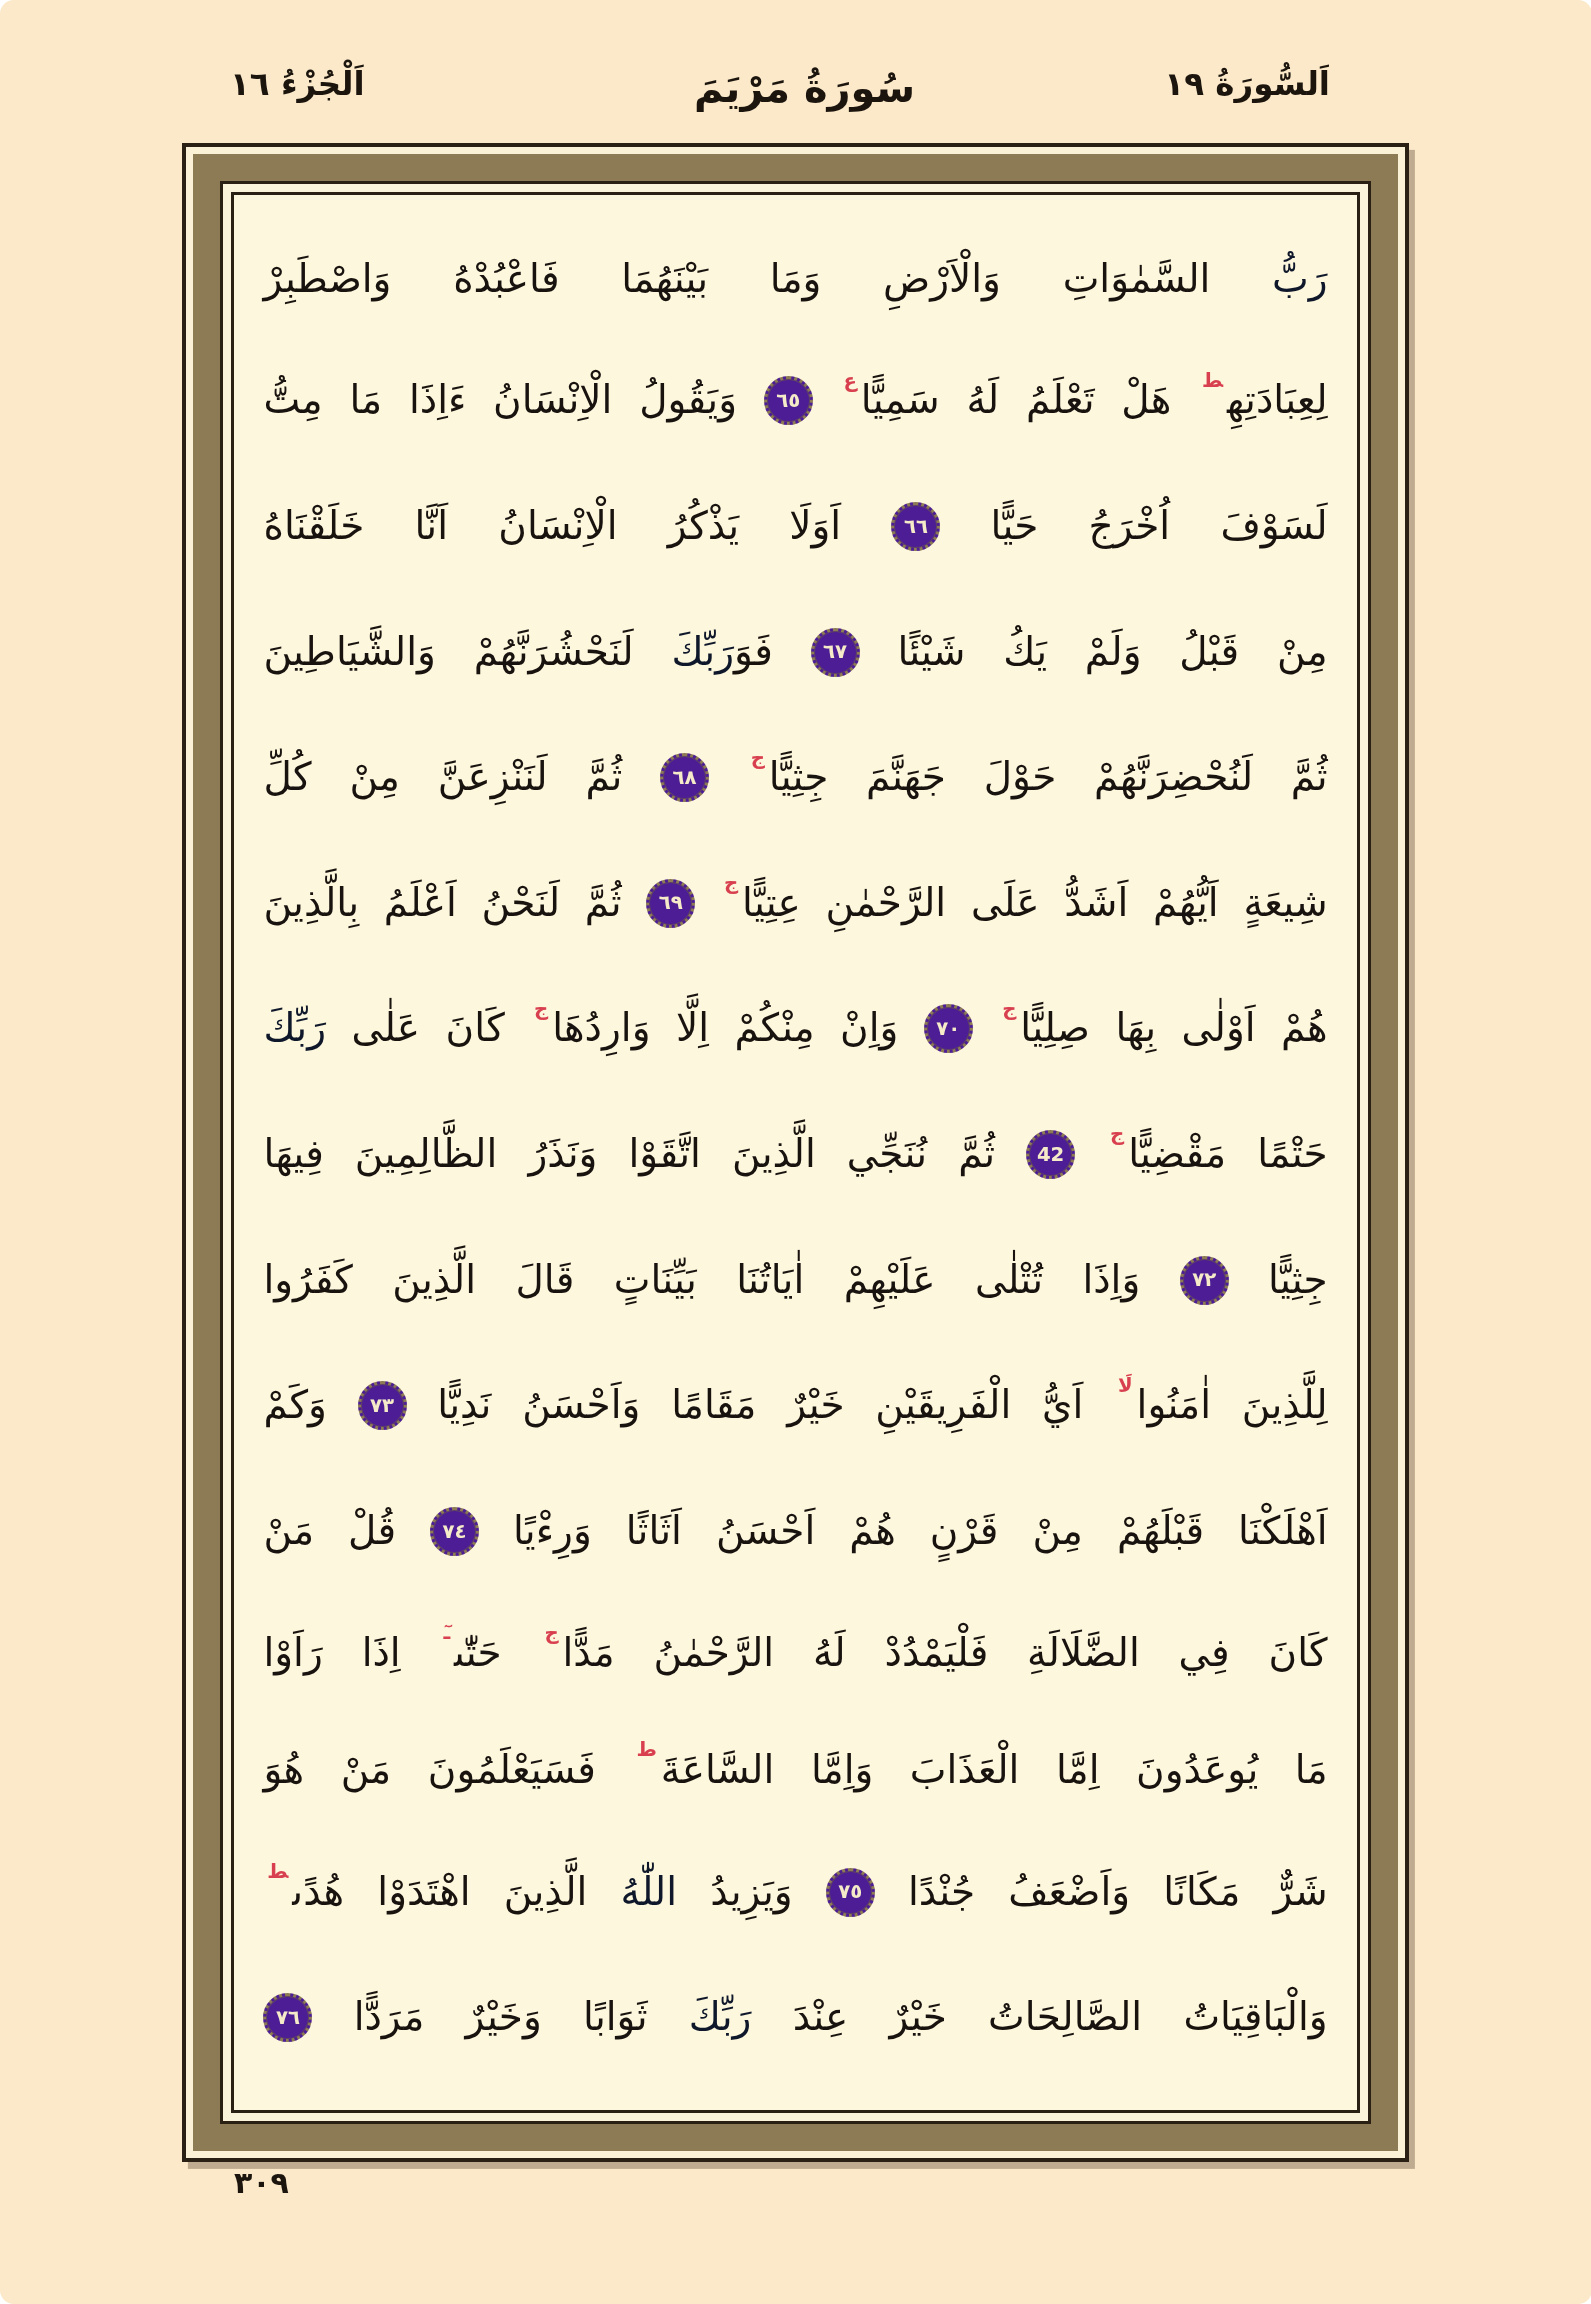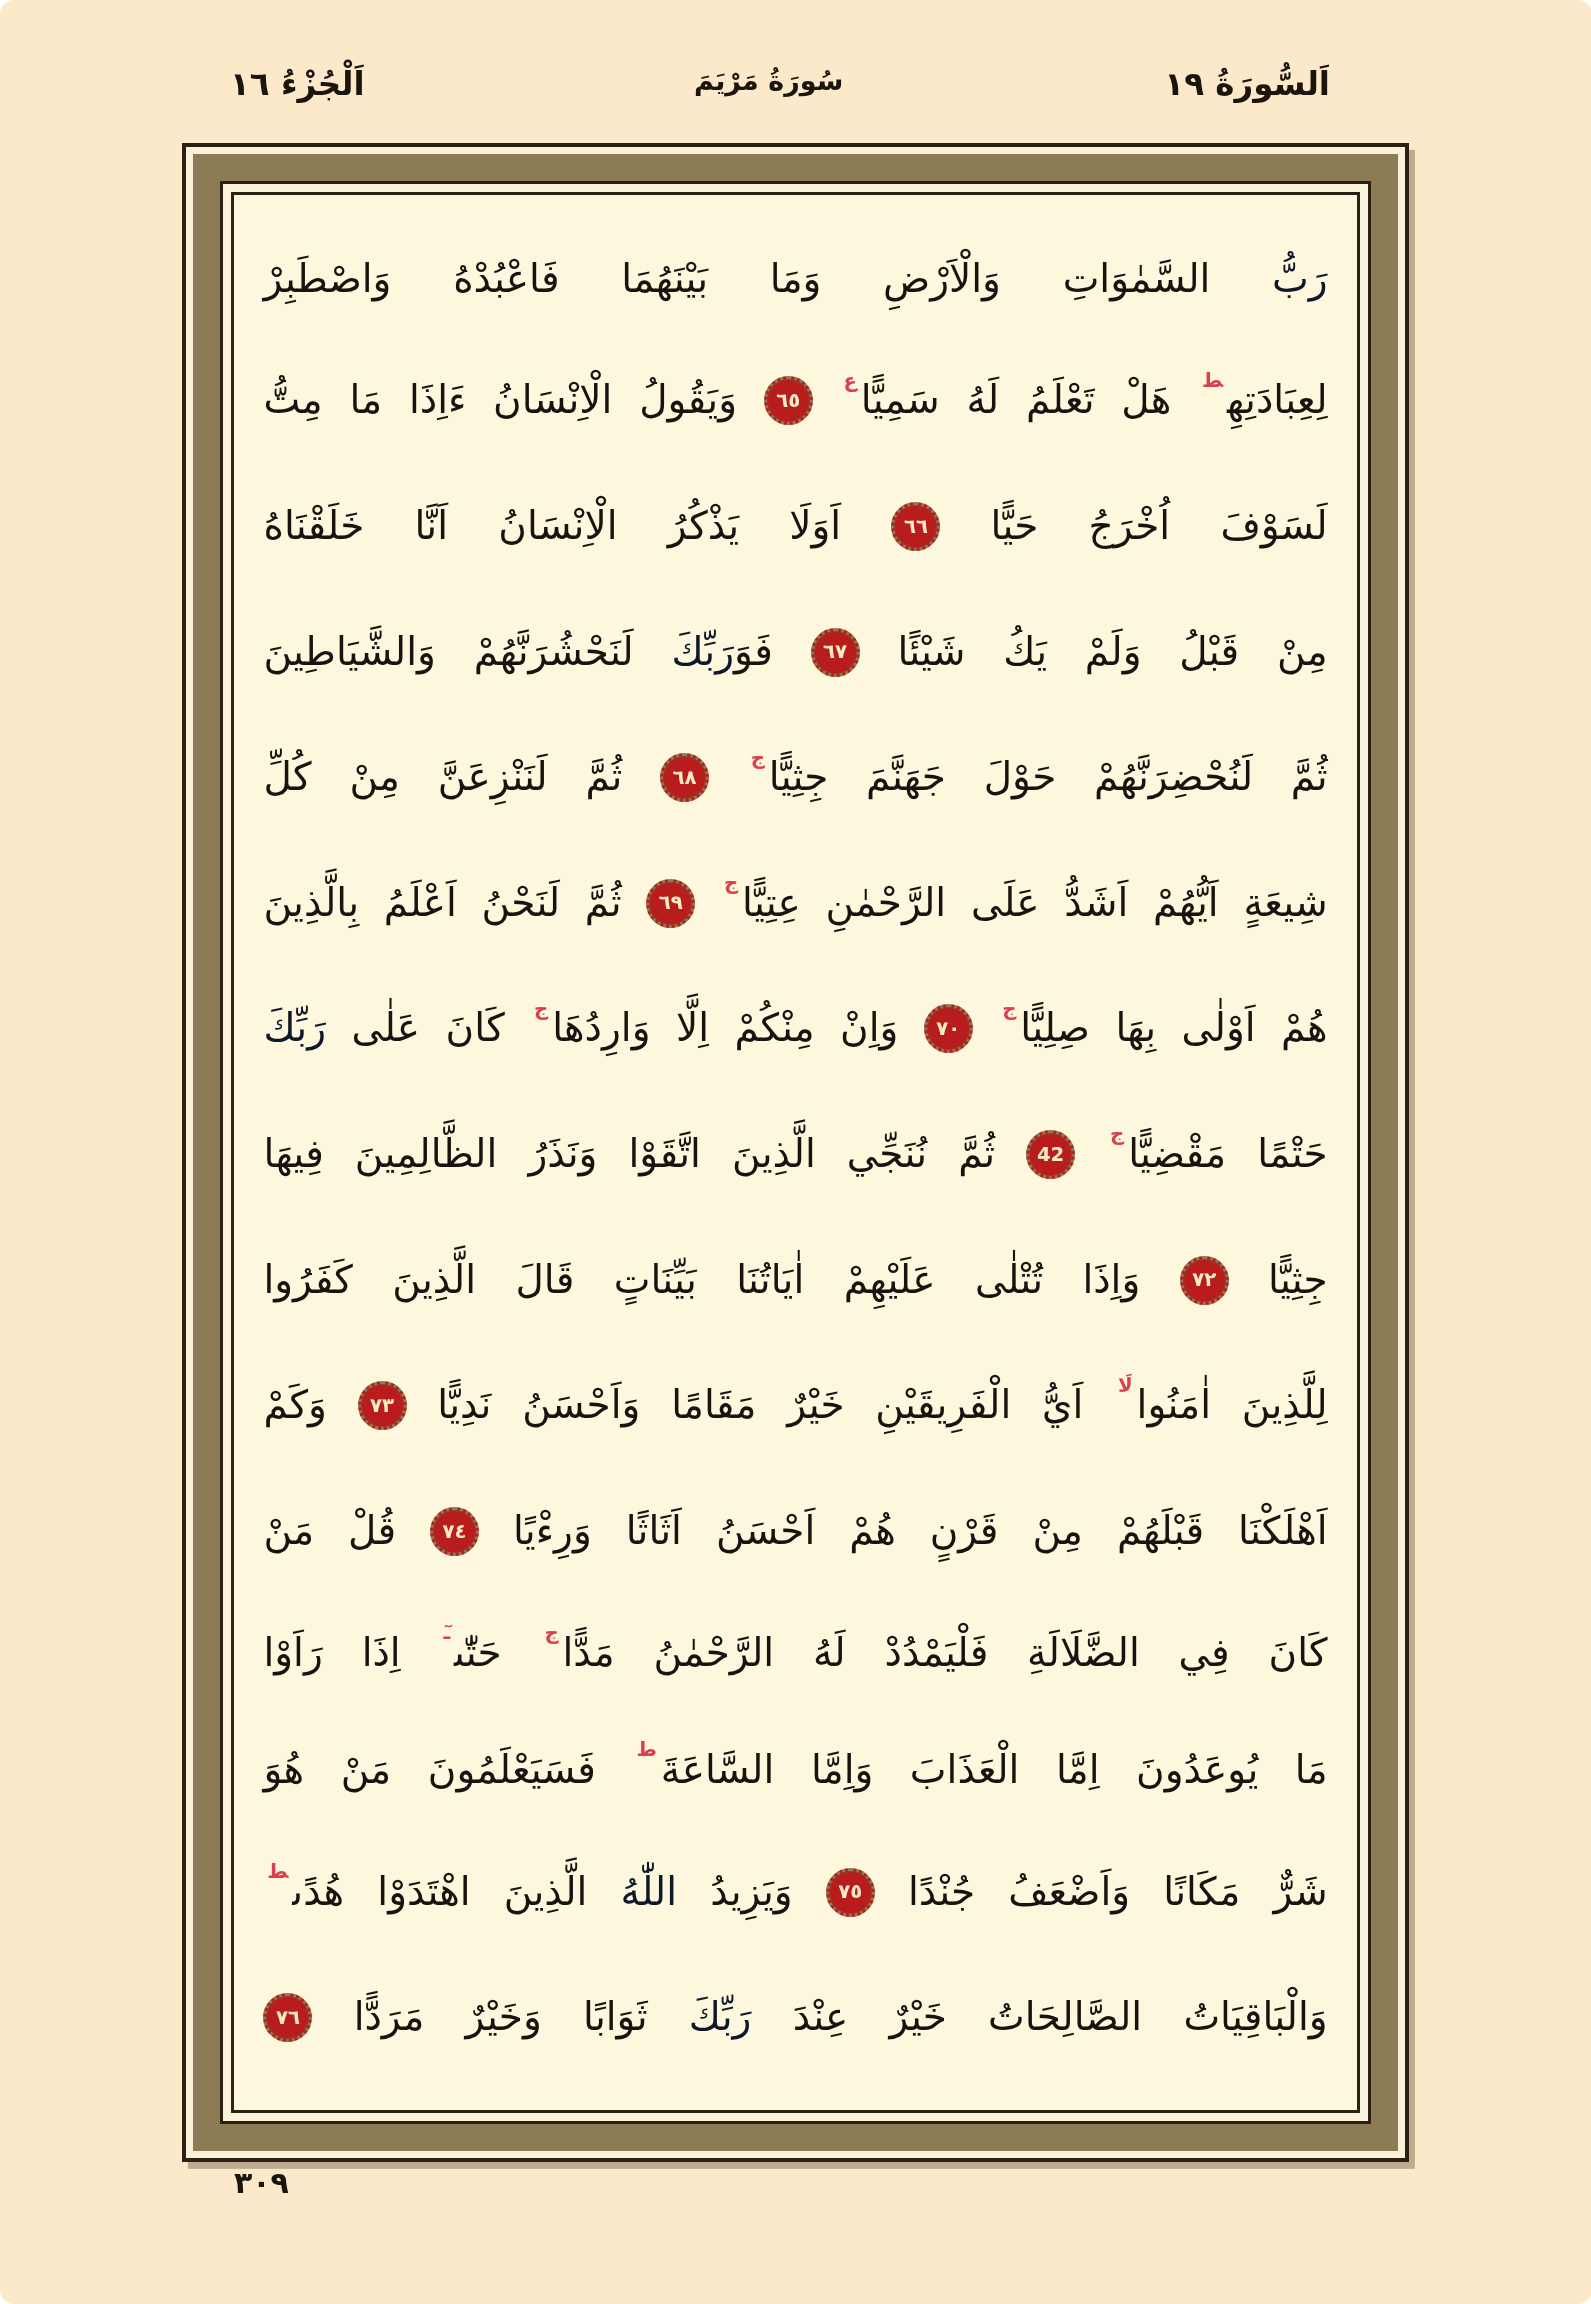--- a/index.html
+++ b/index.html
@@ -13,21 +13,21 @@
     color:#191310;
     border-radius:14px;
   }
 
   
   .hdr-label {
     position:absolute; top:65px; font-size:32.5px; font-weight:bold;
     color:#1c150e; direction:rtl; white-space:nowrap;
   }
   .hdr-juz   { left:230px; }
-  .hdr-title { left:694px; font-size:27px; }
+  .hdr-title { left:694px; font-size:40px; }
   .hdr-surah { right:262px;text-align:right; }
 
   
   .frame {
     position:absolute; left:182px; top:143px; width:1227px; height:2019px;
     border:4.9px solid #2a2013; background:#faf1d6;
     box-shadow:5.9px 6.9px 0 rgba(80,60,36,0.35);
   }
   .f2 { position:absolute; inset:6.9px;  border:27.6px solid #8c7b55; }
   .f3 { position:absolute; inset:0;    border:3.9px solid #2a2013; background:#fbf4da; }
@@ -47,21 +47,21 @@
   .word { white-space:nowrap; position:relative; }
   .red  { color:#0f172a; }
 
   .pause {
     color:#d9404f; font-size:19.7px; font-weight:bold;
     position:relative; top:-26.6px; margin:0 3.9px; line-height:0;
   }
 
   .vmark {
     flex:0 0 auto; width:49px; height:49px;
-    background:#b91c1c; border:3px dotted #8c7b55; border-radius:50%;
+    background:#4c1d95; border:3px dotted #8c7b55; border-radius:50%;
     display:inline-flex; align-items:center; justify-content:center;
     box-shadow:0 0 0 1px rgba(110,95,62,0.6) inset;
   }
   .vnum { color:#f5ebc8; font-size:19.7px; font-weight:bold; line-height:1; direction:rtl; }
 
   
   .page-number {
     position:absolute; left:234px; top:2165px;
     font-size:30px; font-weight:bold; color:#1c150e;
   }

